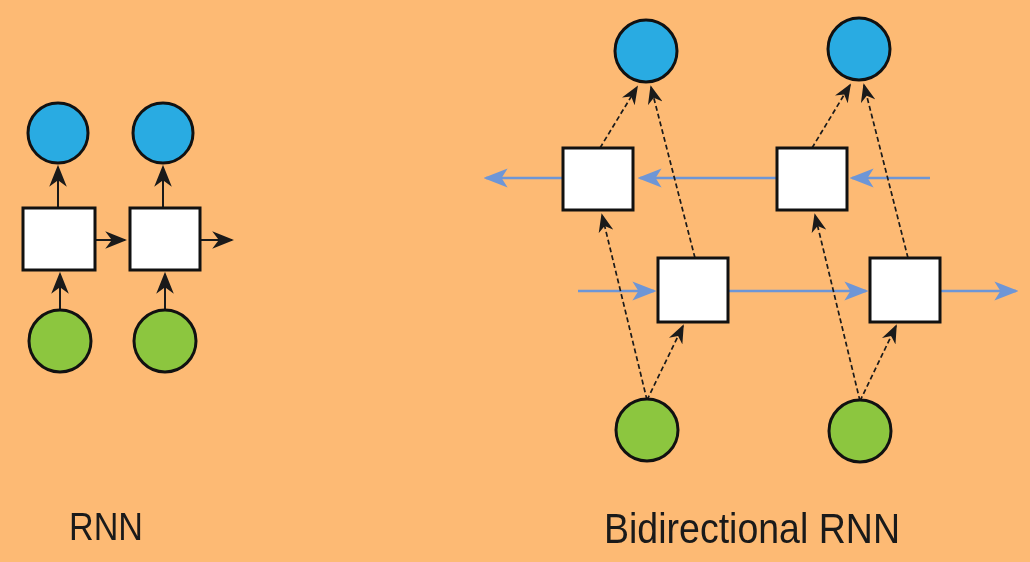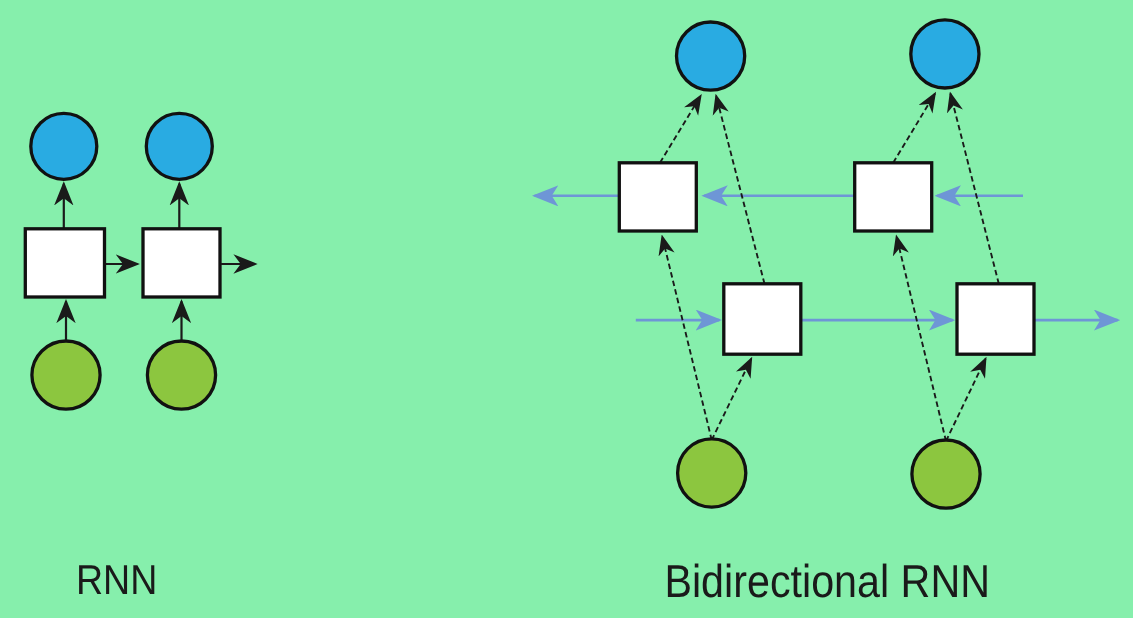--- a/index.html
+++ b/index.html
@@ -5,21 +5,21 @@
   html, body {
     margin: 0;
     padding: 0;
     background: #ffffff;
     font-family: "Liberation Sans", sans-serif;
   }
   .canvas {
     position: relative;
     width: 1030px;
     height: 562px;
-    background: #86efac;
+    background: #fdba74;
     overflow: hidden;
   }
   svg { display: block; }
   text.caption {
     fill: #1a1a1a;
     font-family: "Liberation Sans", sans-serif;
   }
 </style>
 </head>
 <body>

